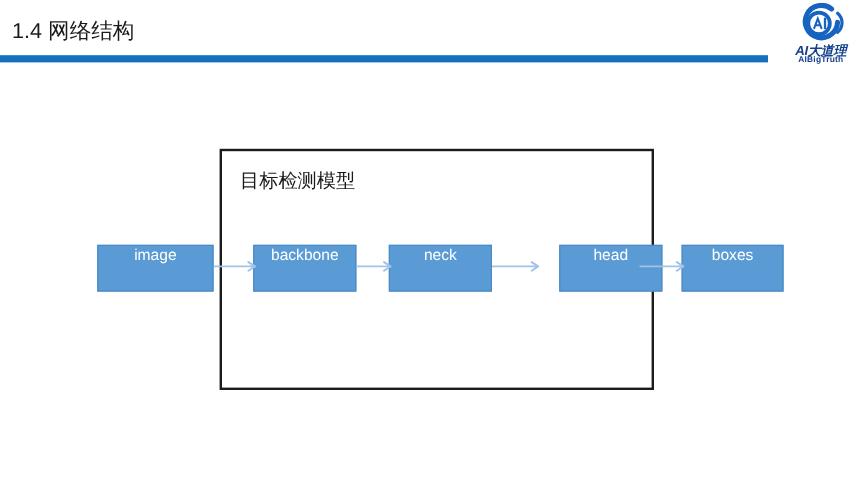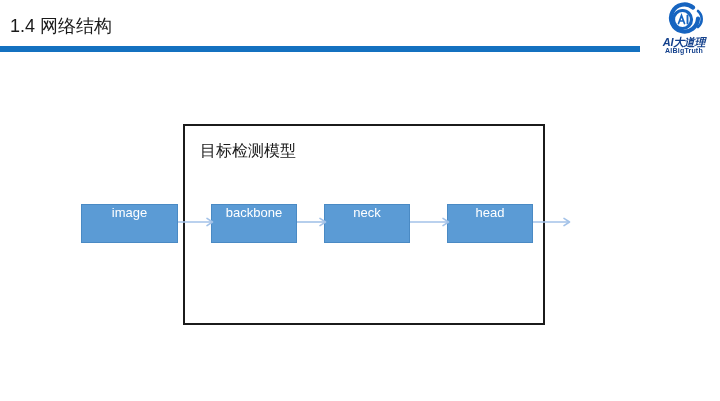--- a/index.html
+++ b/index.html
@@ -118,21 +118,21 @@
     justify-content: center;
     color: #ffffff;
     font-size: 13px;
     white-space: nowrap;
   }
   .node-label { pointer-events: none; }
 
   #node-image    { left: 81px;  width: 97px; }
   #node-backbone { left: 211px; width: 86px; }
   #node-neck     { left: 324px; width: 86px; }
-  #node-head     { left: 447px; width: 86px; }
+  #node-head     { left: 466px; width: 86px; }
   #node-boxes    { left: 568px; width: 85px; }
 
   .connector {
     position: absolute;
     top: 222px;
     height: 12px;
     margin-top: -6px;
   }
   .connector svg { display: block; overflow: visible; }
 
@@ -173,20 +173,23 @@
     </div>
     <div class="node" id="node-backbone">
       <span class="node-label">backbone</span>
     </div>
     <div class="node" id="node-neck">
       <span class="node-label">neck</span>
     </div>
     <div class="node" id="node-head">
       <span class="node-label">head</span>
     </div>
+    <div class="node" id="node-boxes">
+      <span class="node-label">boxes</span>
+    </div>
 
     <div class="connector" id="conn-1">
       <svg width="37" height="12" viewBox="0 0 37 12">
         <line x1="0" y1="6" x2="33" y2="6" stroke="#a3c2e8" stroke-width="1.6"></line>
         <polyline points="29,2.4 34.5,6 29,9.6" fill="none" stroke="#a3c2e8" stroke-width="1.6" stroke-linecap="round" stroke-linejoin="round"></polyline>
       </svg>
     </div>
     <div class="connector" id="conn-2">
       <svg width="31" height="12" viewBox="0 0 31 12">
         <line x1="0" y1="6" x2="27" y2="6" stroke="#a3c2e8" stroke-width="1.6"></line>

